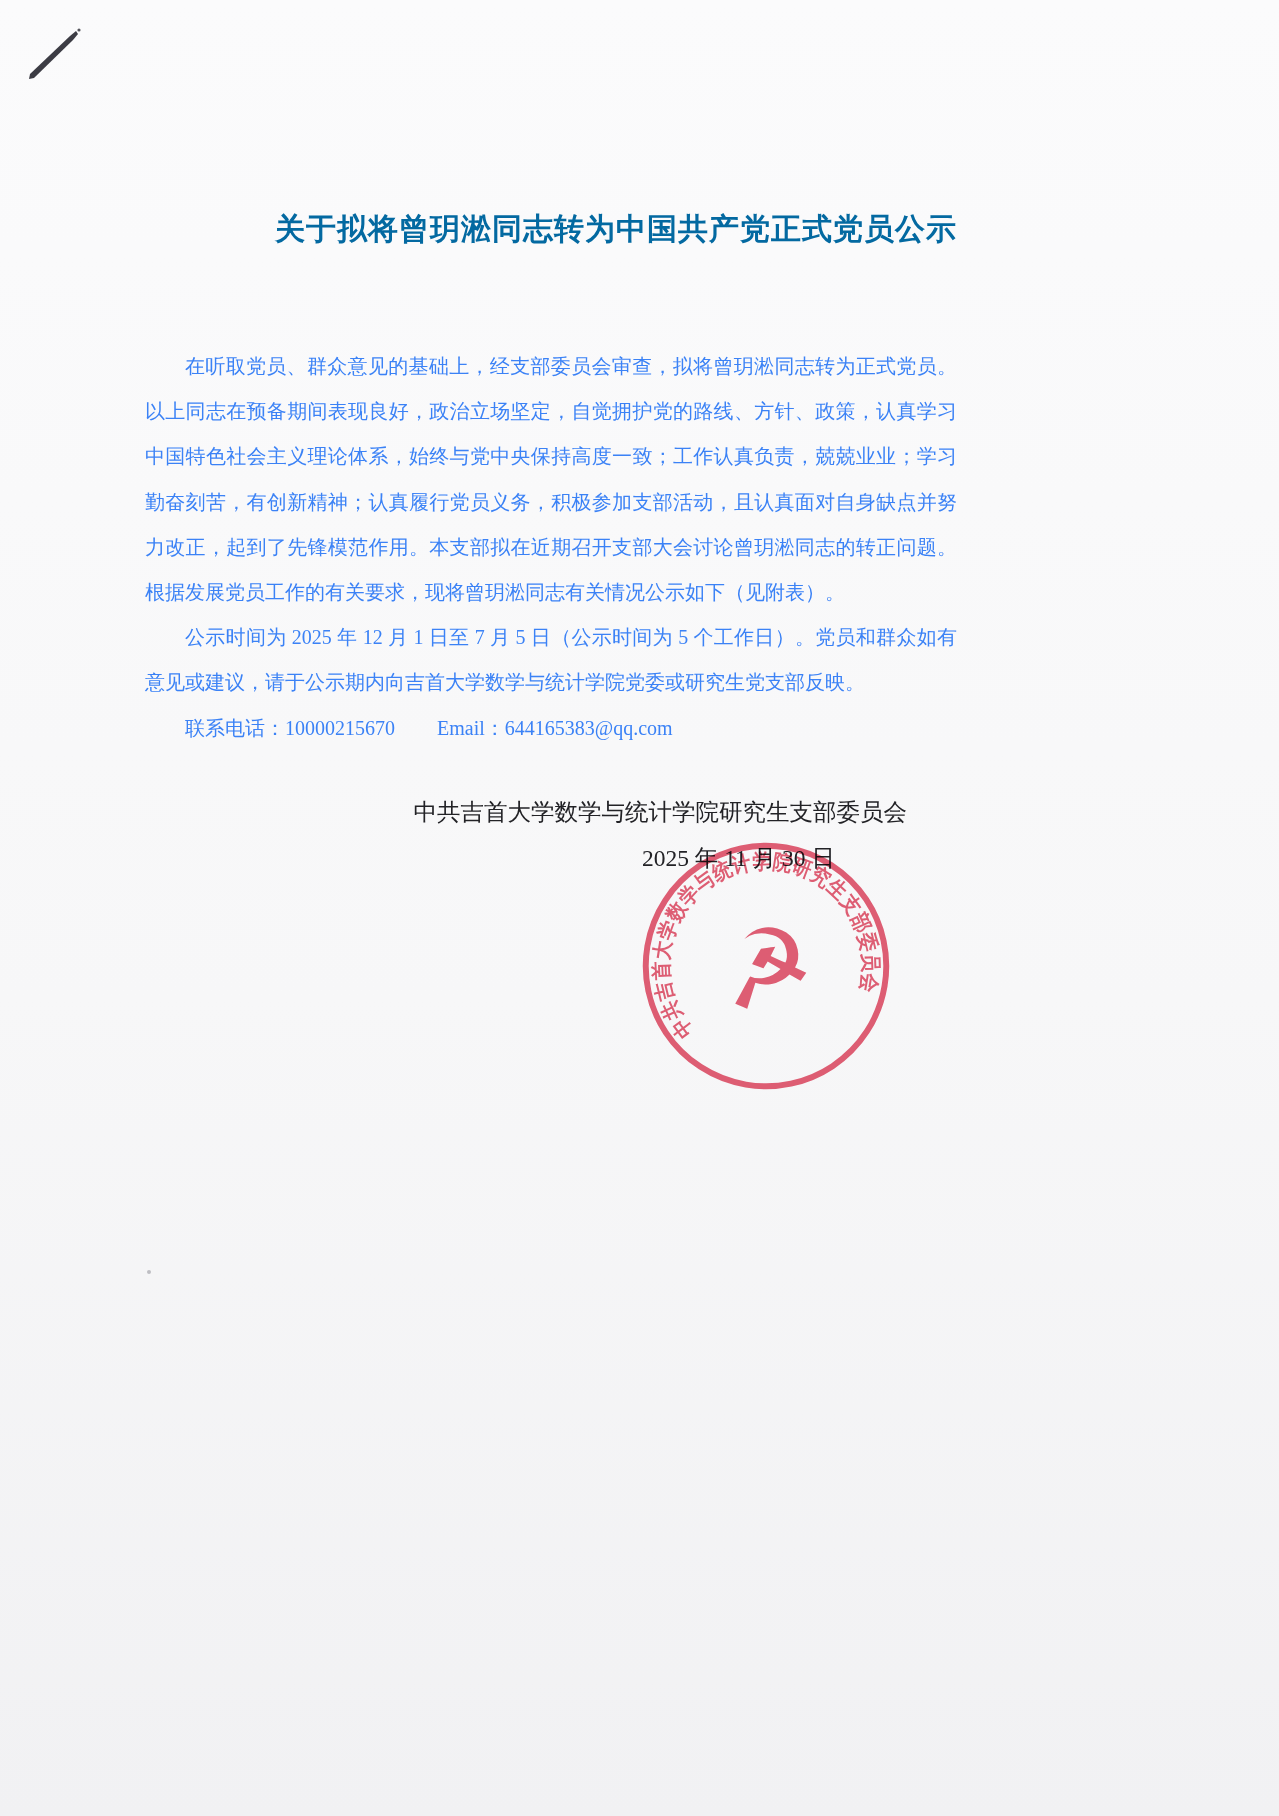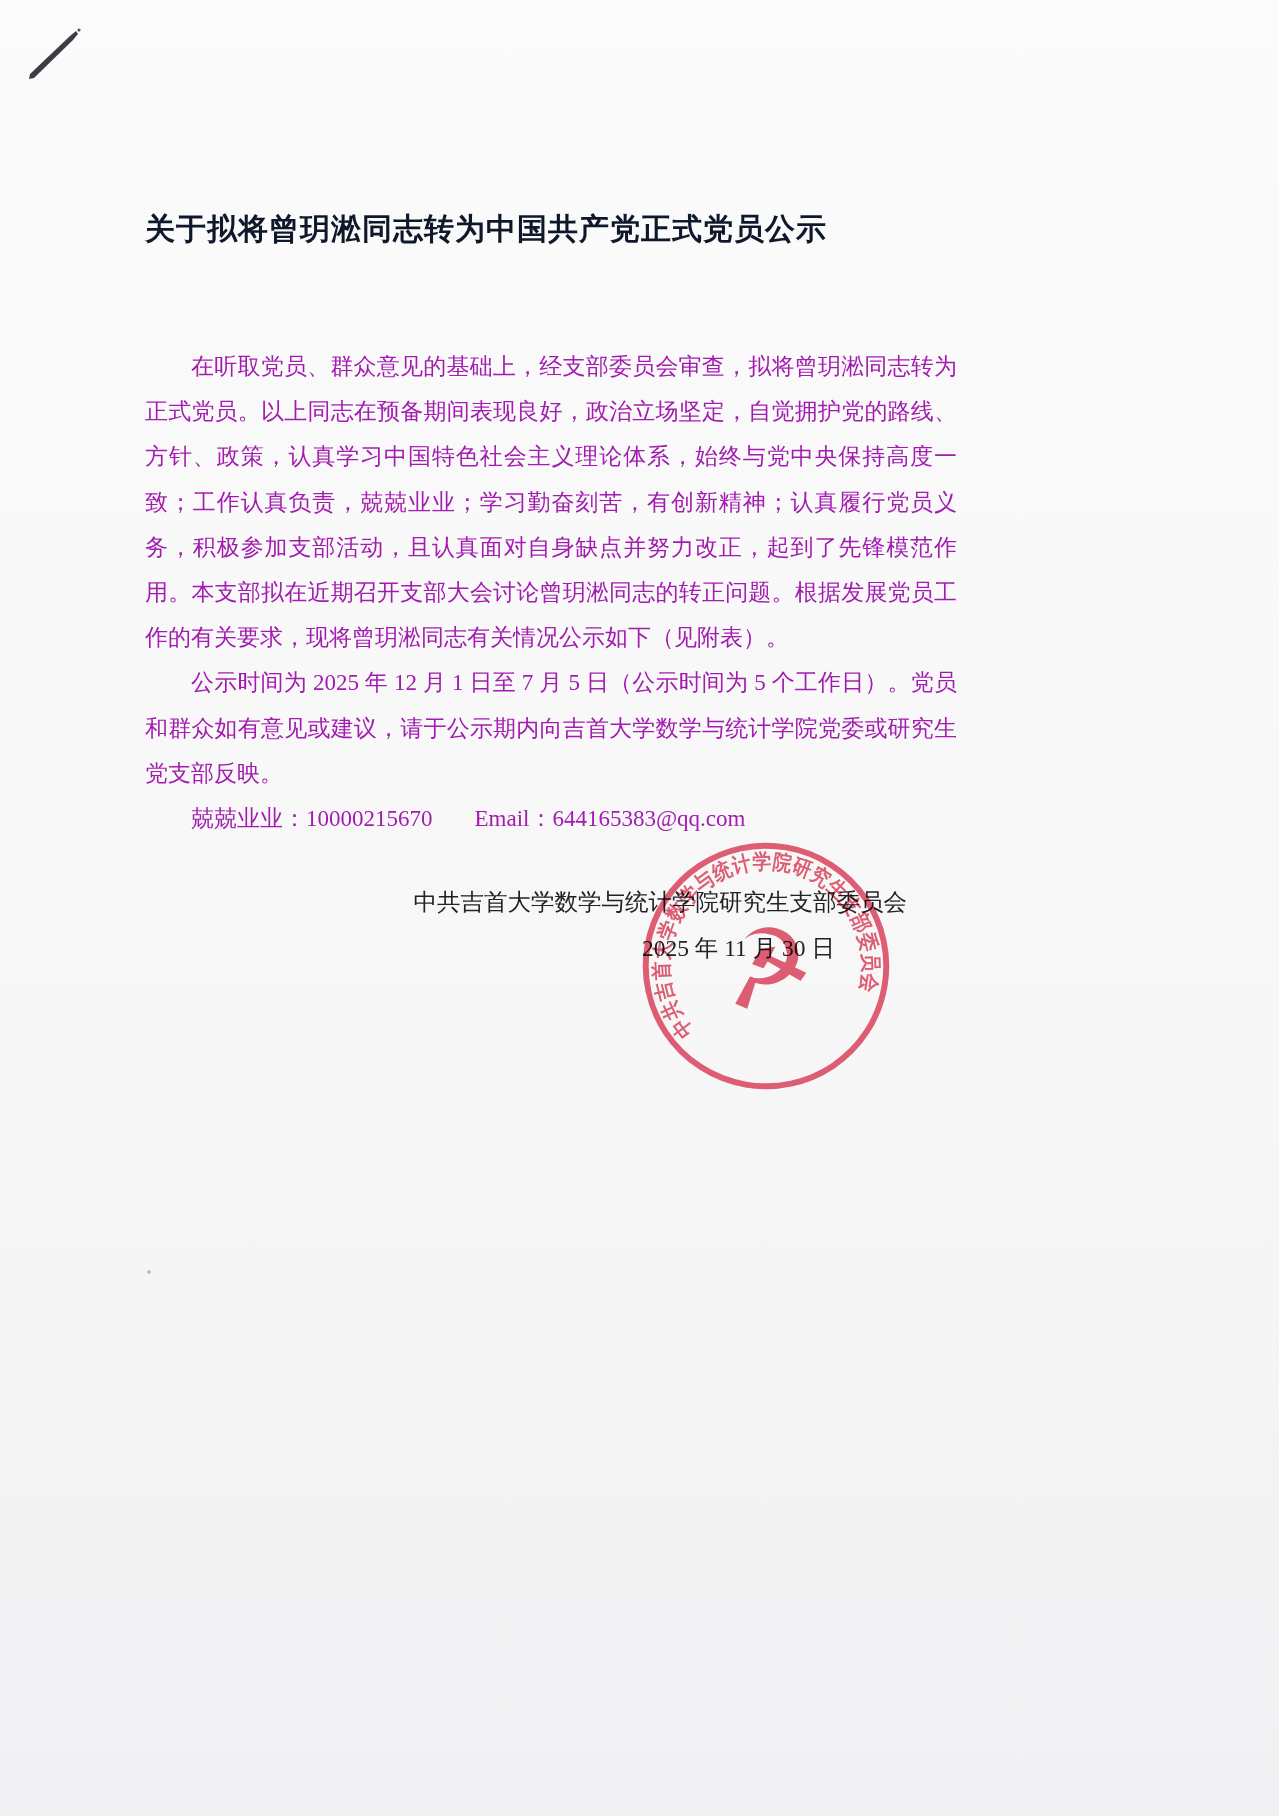--- a/index.html
+++ b/index.html
@@ -8,26 +8,26 @@
     background:linear-gradient(180deg,#fbfbfc 0%,#f7f7f8 55%,#f1f1f3 100%);
     font-family:"Liberation Serif","DejaVu Serif",serif;
     color:#2a2a2e;
   }
   .page { position:absolute; inset:0; }
   .pen-mark { position:absolute; left:18px; top:22px; }
   .content { position:absolute; left:145px; top:208px; width:812px; }
   .title {
     font-family:"DejaVu Sans","Liberation Sans",sans-serif;
     font-weight:bold; font-size:30px; line-height:42px;
-    text-align:left; margin:0 0 94px 0; color:#0f172a;
+    text-align:right; margin:0 0 94px 0; color:#0369a1;
     letter-spacing:1px;
   }
   .body-para {
-    font-size:23px; line-height:45.2px; margin:0;
-    text-align:justify; color:#a21caf;
+    font-size:20px; line-height:45.2px; margin:0;
+    text-align:justify; color:#3b82f6;
   }
   .indent { text-indent:2em; }
   .contact-line .gap { display:inline-block; width:42px; }
   .sig-block { margin-top:38px; }
   .signature {
     font-size:23.5px; line-height:46px; margin:0;
     text-align:right; padding-right:50px; color:#222226;
   }
   .date {
     font-size:23.5px; line-height:47px; margin:0;
@@ -60,21 +60,21 @@
   </svg>
 
   <div class="content">
     <h1 class="title">关于拟将曾玥淞同志转为中国共产党正式党员公示</h1>
 
     <p class="body-para indent">在听取党员、群众意见的基础上，经支部委员会审查，拟将曾玥淞同志转为正式党员。以上同志在预备期间表现良好，政治立场坚定，自觉拥护党的路线、方针、政策，认真学习中国特色社会主义理论体系，始终与党中央保持高度一致；工作认真负责，兢兢业业；学习勤奋刻苦，有创新精神；认真履行党员义务，积极参加支部活动，且认真面对自身缺点并努力改正，起到了先锋模范作用。本支部拟在近期召开支部大会讨论曾玥淞同志的转正问题。根据发展党员工作的有关要求，现将曾玥淞同志有关情况公示如下（见附表）。</p>
     <p class="body-para indent">公示时间为 2025 年 12 月 1 日至 7 月 5 日（公示时间为 5 个工作日）。党员和群众如有意见或建议，请于公示期内向吉首大学数学与统计学院党委或研究生党支部反映。</p>
 
 
     <p class="body-para indent contact-line">
-      <span>兢兢业业：</span><span>10000215670</span><span class="gap"></span><span>Email：</span><span>644165383@qq.com</span>
+      <span>联系电话：</span><span>10000215670</span><span class="gap"></span><span>Email：</span><span>644165383@qq.com</span>
     </p>
 
     <div class="sig-block">
       <p class="signature">中共吉首大学数学与统计学院研究生支部委员会</p>
       <p class="date">2025 年 11 月 30 日</p>
     </div>
   </div>
 
   <div class="stamp">
     <svg viewBox="0 0 240 240">

